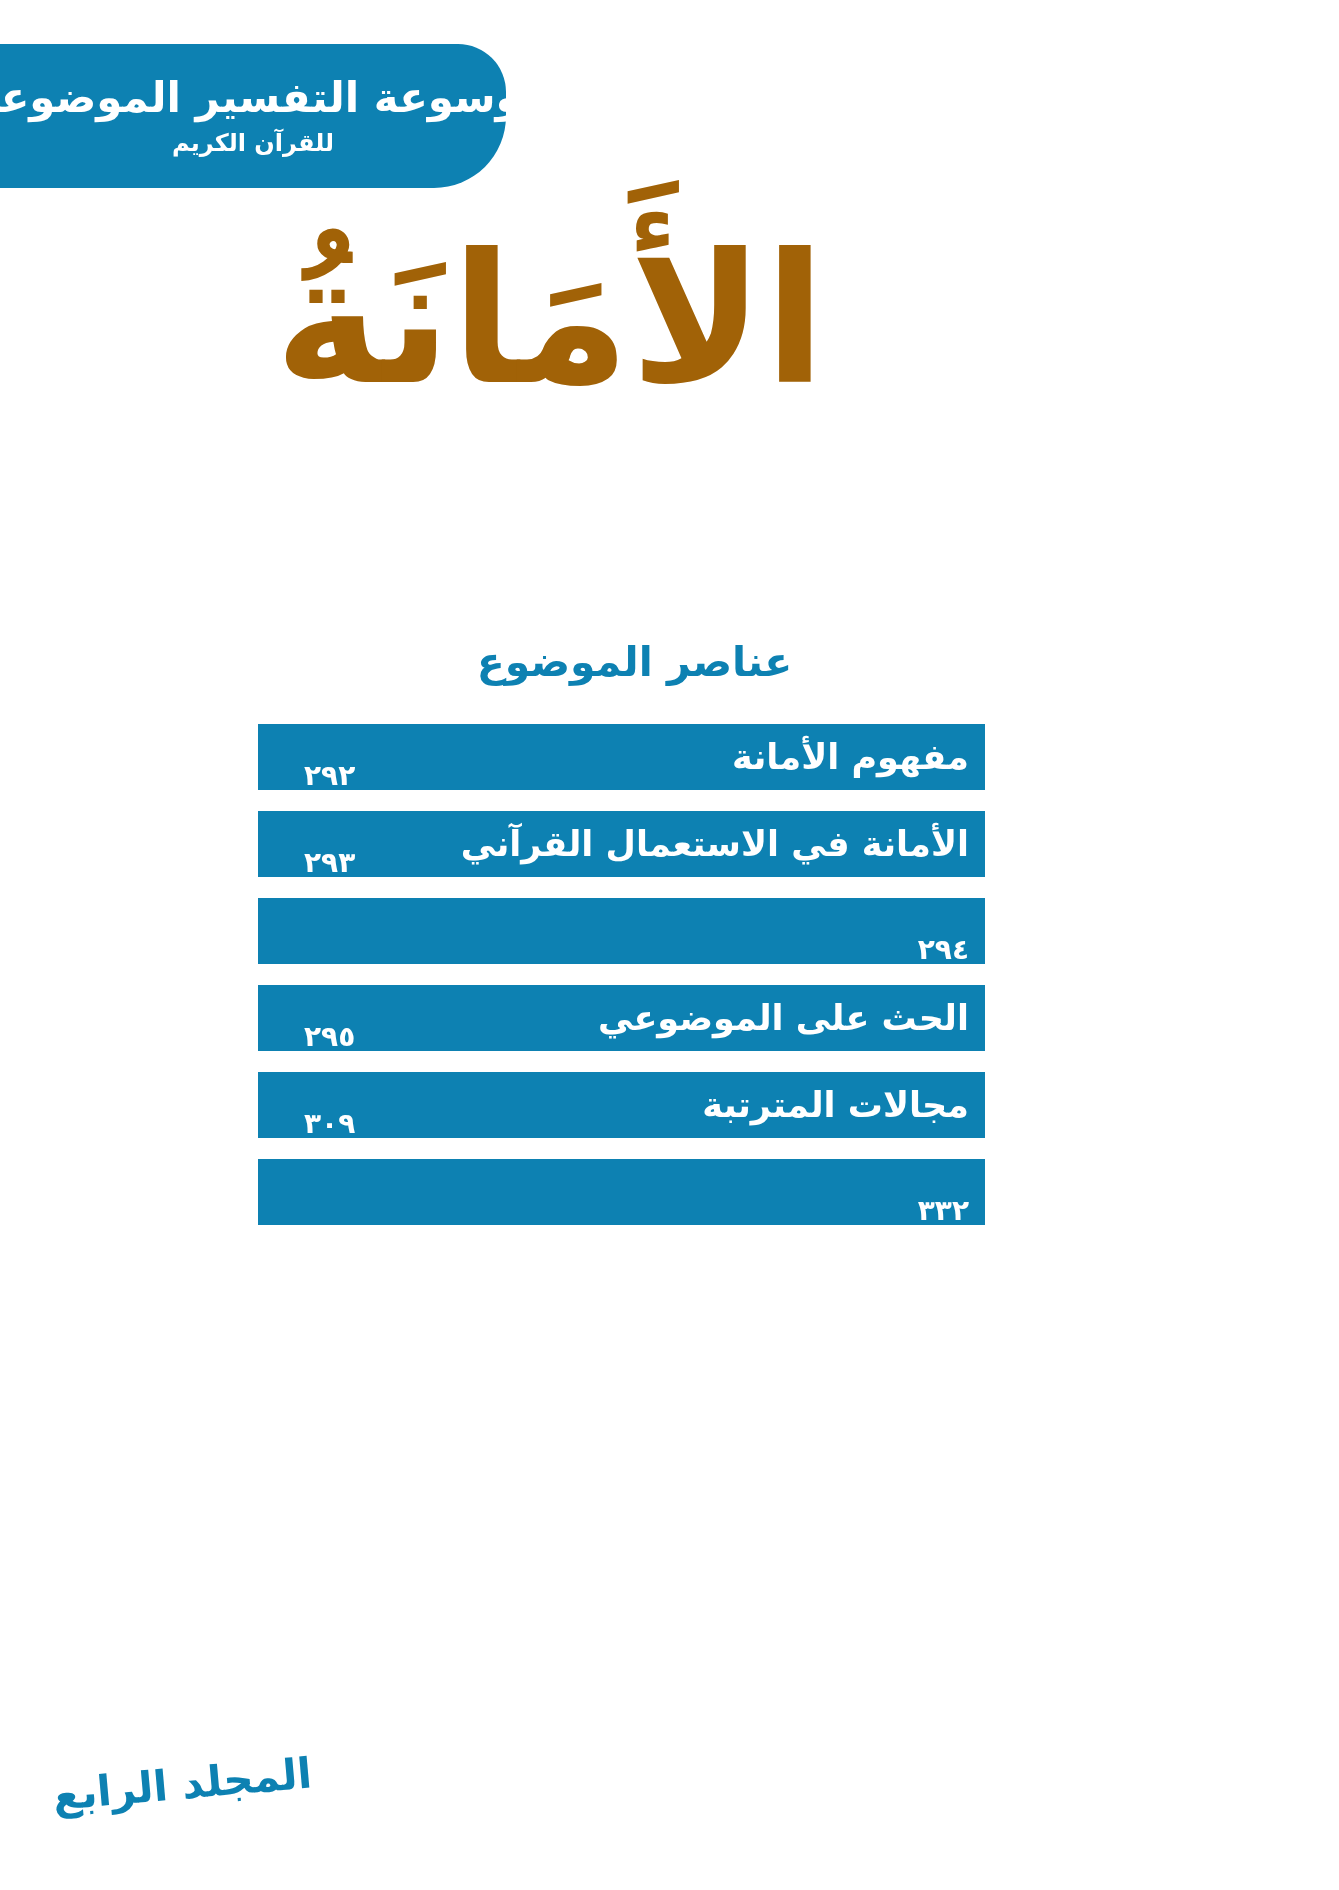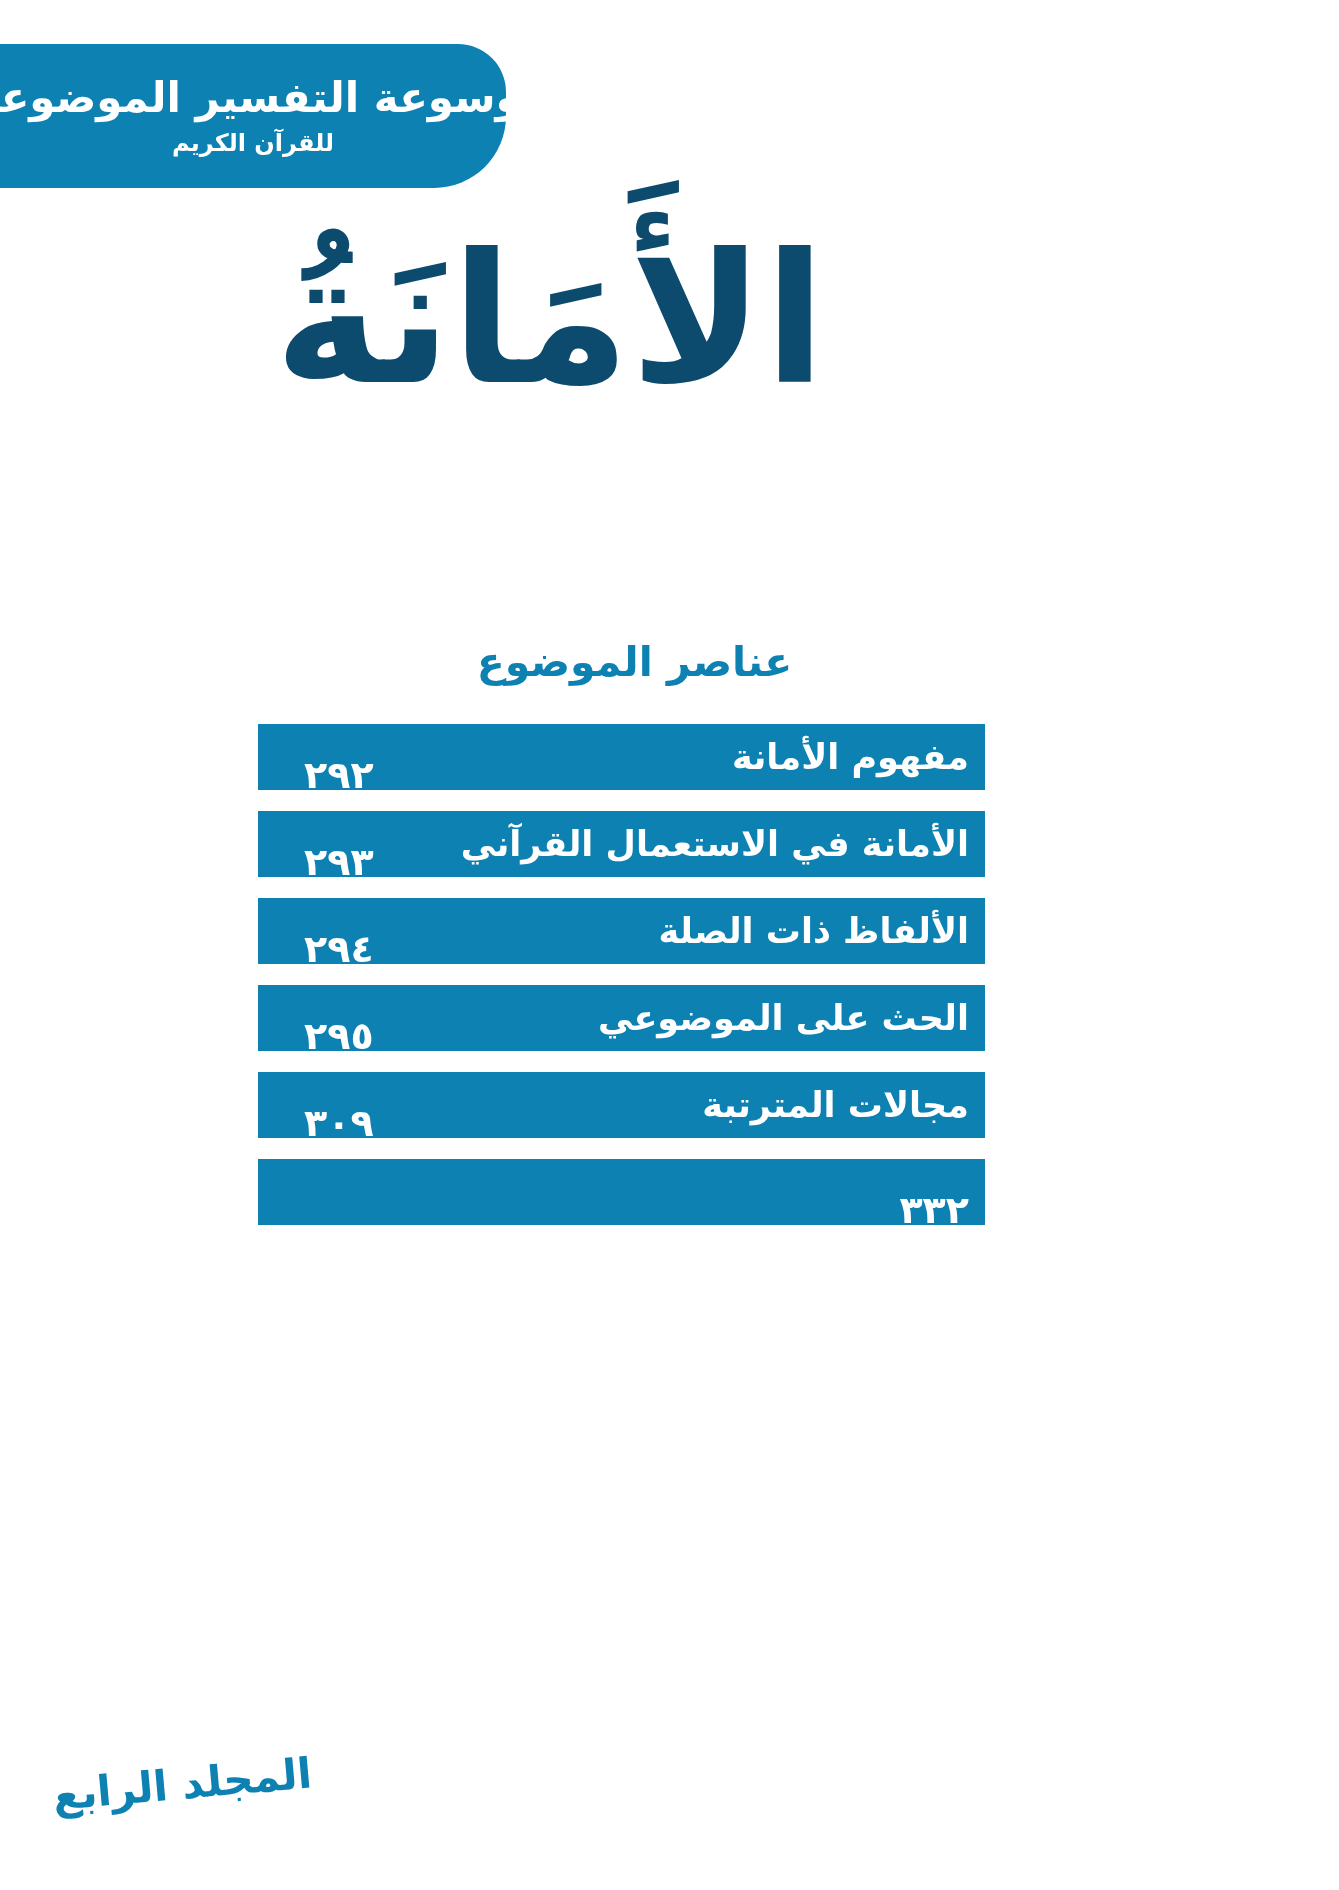--- a/index.html
+++ b/index.html
@@ -47,21 +47,21 @@
   
   .main-title {
     position: absolute;
     left: 210px;
     top: 170px;
     width: 680px;
     height: 300px;
     display: flex;
     align-items: center;
     justify-content: center;
-    color: #0c4a6e;
+    color: #a16207;
     font-size: 180px;
     font-weight: bold;
     line-height: 1;
     direction: rtl;
     white-space: nowrap;
   }
 
   
   .toc-heading {
     position: absolute;
@@ -95,21 +95,21 @@
     padding: 0 16px 0 46px;
     box-sizing: border-box;
     color: #ffffff;
   }
   .toc-label {
     font-size: 35px;
     font-weight: bold;
     white-space: nowrap;
   }
   .toc-page {
-    font-size: 38px;
+    font-size: 28px;
     font-weight: bold;
     margin-top: 36px;
   }
 
   
   .footer-volume {
     position: absolute;
     left: 92px;
     top: 1758px;
     width: 220px;
@@ -139,21 +139,20 @@
   <div class="toc">
     <div class="toc-row">
       <span class="toc-label">مفهوم الأمانة</span>
       <span class="toc-page">٢٩٢</span>
     </div>
     <div class="toc-row">
       <span class="toc-label">الأمانة في الاستعمال القرآني</span>
       <span class="toc-page">٢٩٣</span>
     </div>
     <div class="toc-row">
-      <span class="toc-label">الألفاظ ذات الصلة</span>
       <span class="toc-page">٢٩٤</span>
     </div>
     <div class="toc-row">
       <span class="toc-label">الحث على الموضوعي</span>
       <span class="toc-page">٢٩٥</span>
     </div>
     <div class="toc-row">
       <span class="toc-label">مجالات المترتبة</span>
       <span class="toc-page">٣٠٩</span>
     </div>

